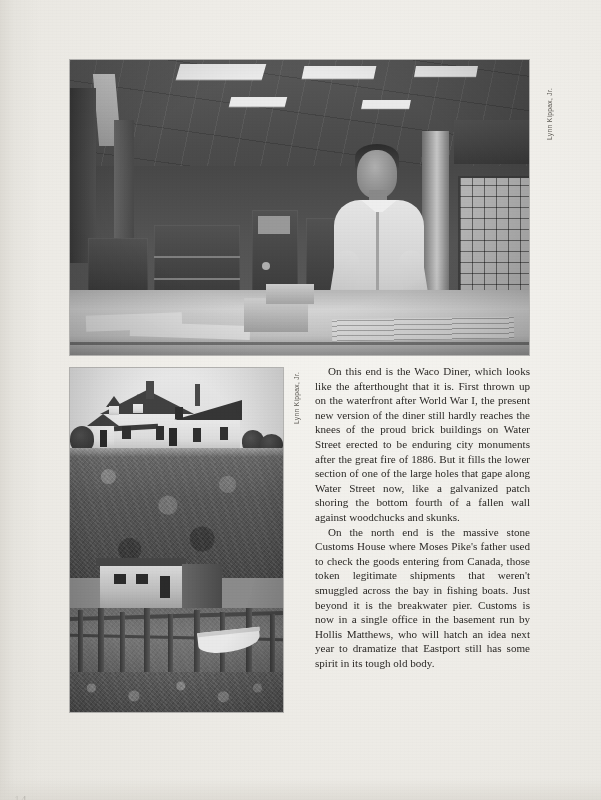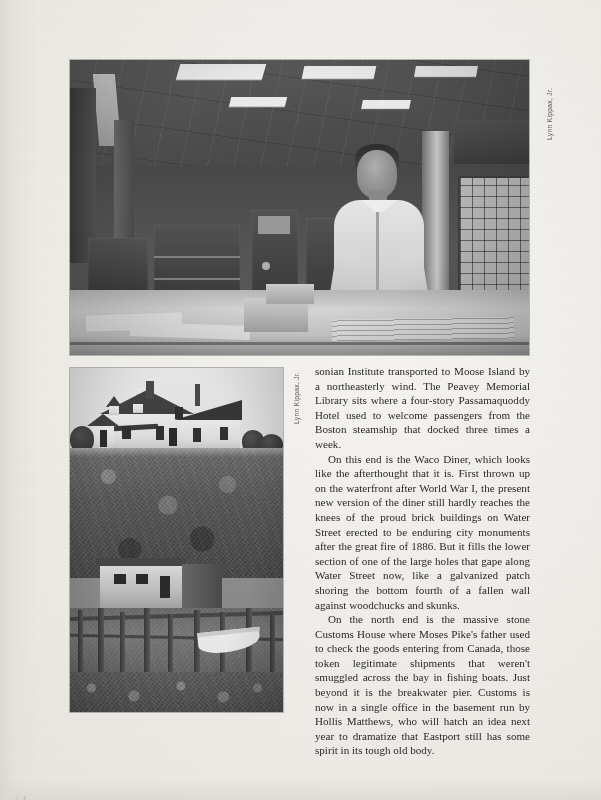--- a/index.html
+++ b/index.html
@@ -334,21 +334,20 @@
 
     <div class="p2-rubble" style="top:304px;height:40px;"></div>
     <div class="p2-grain" style="position:absolute;left:0;top:304px;width:100%;height:40px;opacity:.55;"></div>
 
     <div class="p2-vig"></div>
   </div>
 
   <div class="credit" style="left:293px;top:424px;">Lynn Kippax, Jr.</div>
 
   <div id="text-col">
-    <p>sonian Institute transported to Moose Island by a northeasterly wind. The Peavey Memorial Library sits where a four-story Passamaquoddy Hotel used to welcome passengers from the Boston steamship that docked three times a week.</p>
     <p class="indent">On this end is the Waco Diner, which looks like the afterthought that it is. First thrown up on the waterfront after World War I, the present new version of the diner still hardly reaches the knees of the proud brick buildings on Water Street erected to be enduring city monuments after the great fire of 1886. But it fills the lower section of one of the large holes that gape along Water Street now, like a galvanized patch shoring the bottom fourth of a fallen wall against woodchucks and skunks.</p>
     <p class="indent">On the north end is the massive stone Customs House where Moses Pike's father used to check the goods entering from Canada, those token legitimate shipments that weren't smuggled across the bay in fishing boats. Just beyond it is the breakwater pier. Customs is now in a single office in the basement run by Hollis Matthews, who will hatch an idea next year to dramatize that Eastport still has some spirit in its tough old body.</p>
   </div>
 
   <div id="folio">14</div>
 
   <div id="gutter"></div>
   <div id="bottomedge"></div>
   <div id="grain"></div>
 </div>

